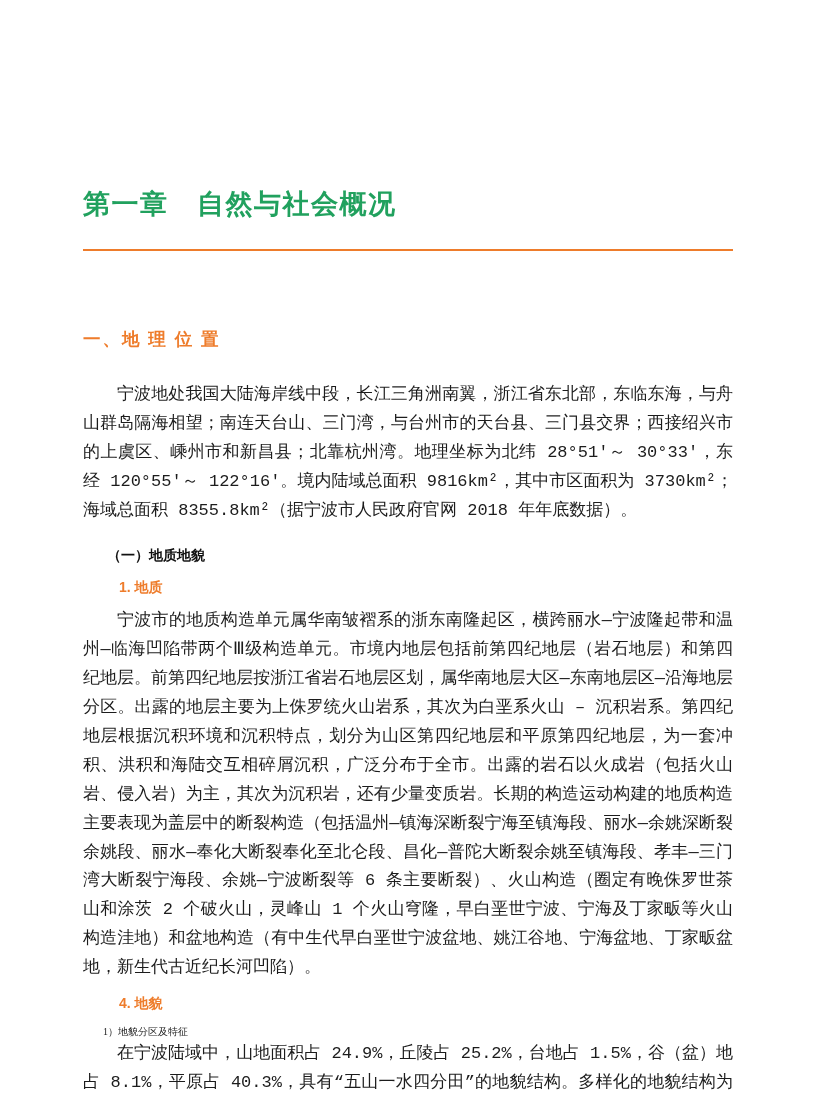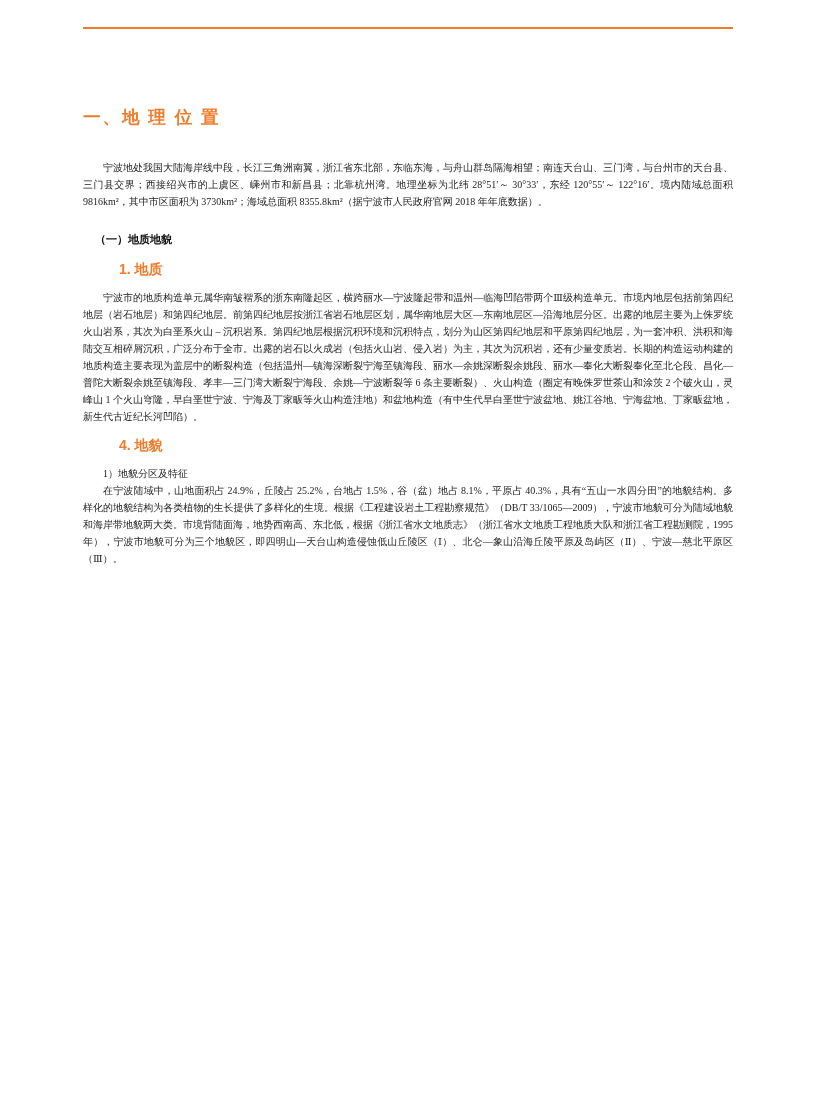--- a/index.html
+++ b/index.html
@@ -31,51 +31,53 @@
     text-align: left;
     color: #ee7c2b;
     font-family: "Liberation Sans", "DejaVu Sans", sans-serif;
     font-size: 17.5px;
     font-weight: bold;
     letter-spacing: 2px;
   }
   .section-heading.first { margin-top: 76px; margin-bottom: 30px; }
   .section-heading.second { margin-top: 26px; margin-bottom: 28px; }
   .body-para {
-    font-size: 10px;
+    font-size: 17px;
     line-height: 1.7;
     text-align: justify;
     text-indent: 2em;
+    font-family: Liberation Mono, monospace;
   }
   .sub-heading {
     font-family: "Liberation Sans", "DejaVu Sans", sans-serif;
-    font-size: 11px;
+    font-size: 14px;
     font-weight: bold;
     color: #111111;
-    margin: 22px 0 14px 12px;
+    margin: 22px 0 14px 24px;
   }
   .num-heading {
     font-family: "Liberation Sans", "DejaVu Sans", sans-serif;
     font-size: 14px;
     font-weight: bold;
     color: #ee7c2b;
     margin: 12px 0 10px 36px;
   }
   .list-line {
     font-size: 10px;
     line-height: 1.7;
     text-indent: 2em;
     margin-top: 2px;
   }
 </style>
 </head>
 <body>
 
 <div class="page">
 
+  <h1 class="chapter-title">第一章　自然与社会概况</h1>
 
   <hr class="title-rule">
 
   <h2 class="section-heading first">一、地 理 位 置</h2>
 
   <p class="body-para">宁波地处我国大陆海岸线中段，长江三角洲南翼，浙江省东北部，东临东海，与舟山群岛隔海相望；南连天台山、三门湾，与台州市的天台县、三门县交界；西接绍兴市的上虞区、嵊州市和新昌县；北靠杭州湾。地理坐标为北纬 28°51′～ 30°33′，东经 120°55′～ 122°16′。境内陆域总面积 9816km²，其中市区面积为 3730km²；海域总面积 8355.8km²（据宁波市人民政府官网 2018 年年底数据）。</p>
 
 
   <h3 class="sub-heading">（一）地质地貌</h3>
 

